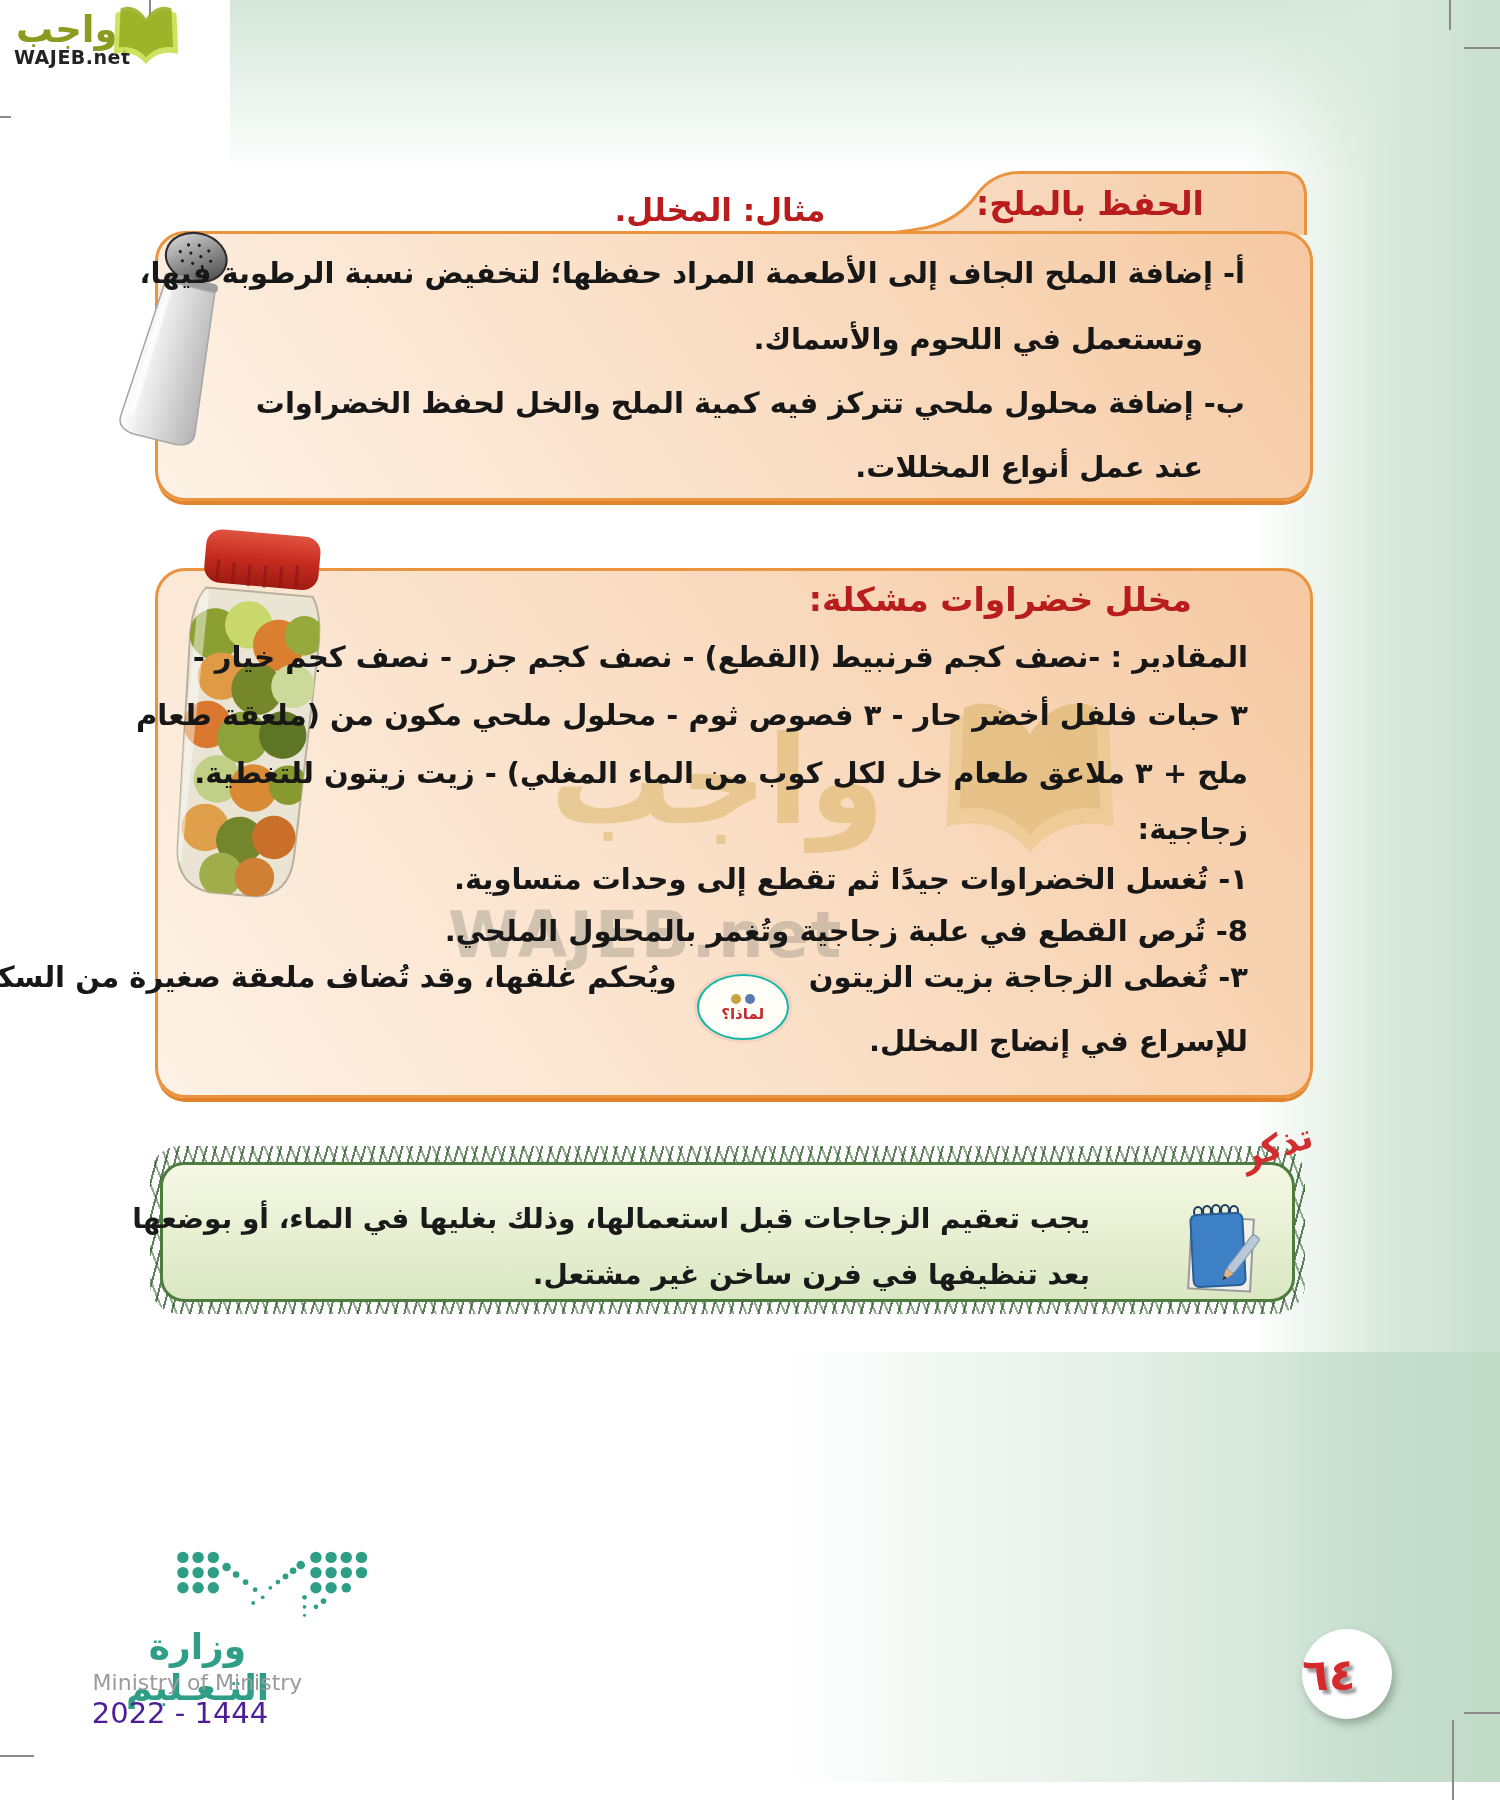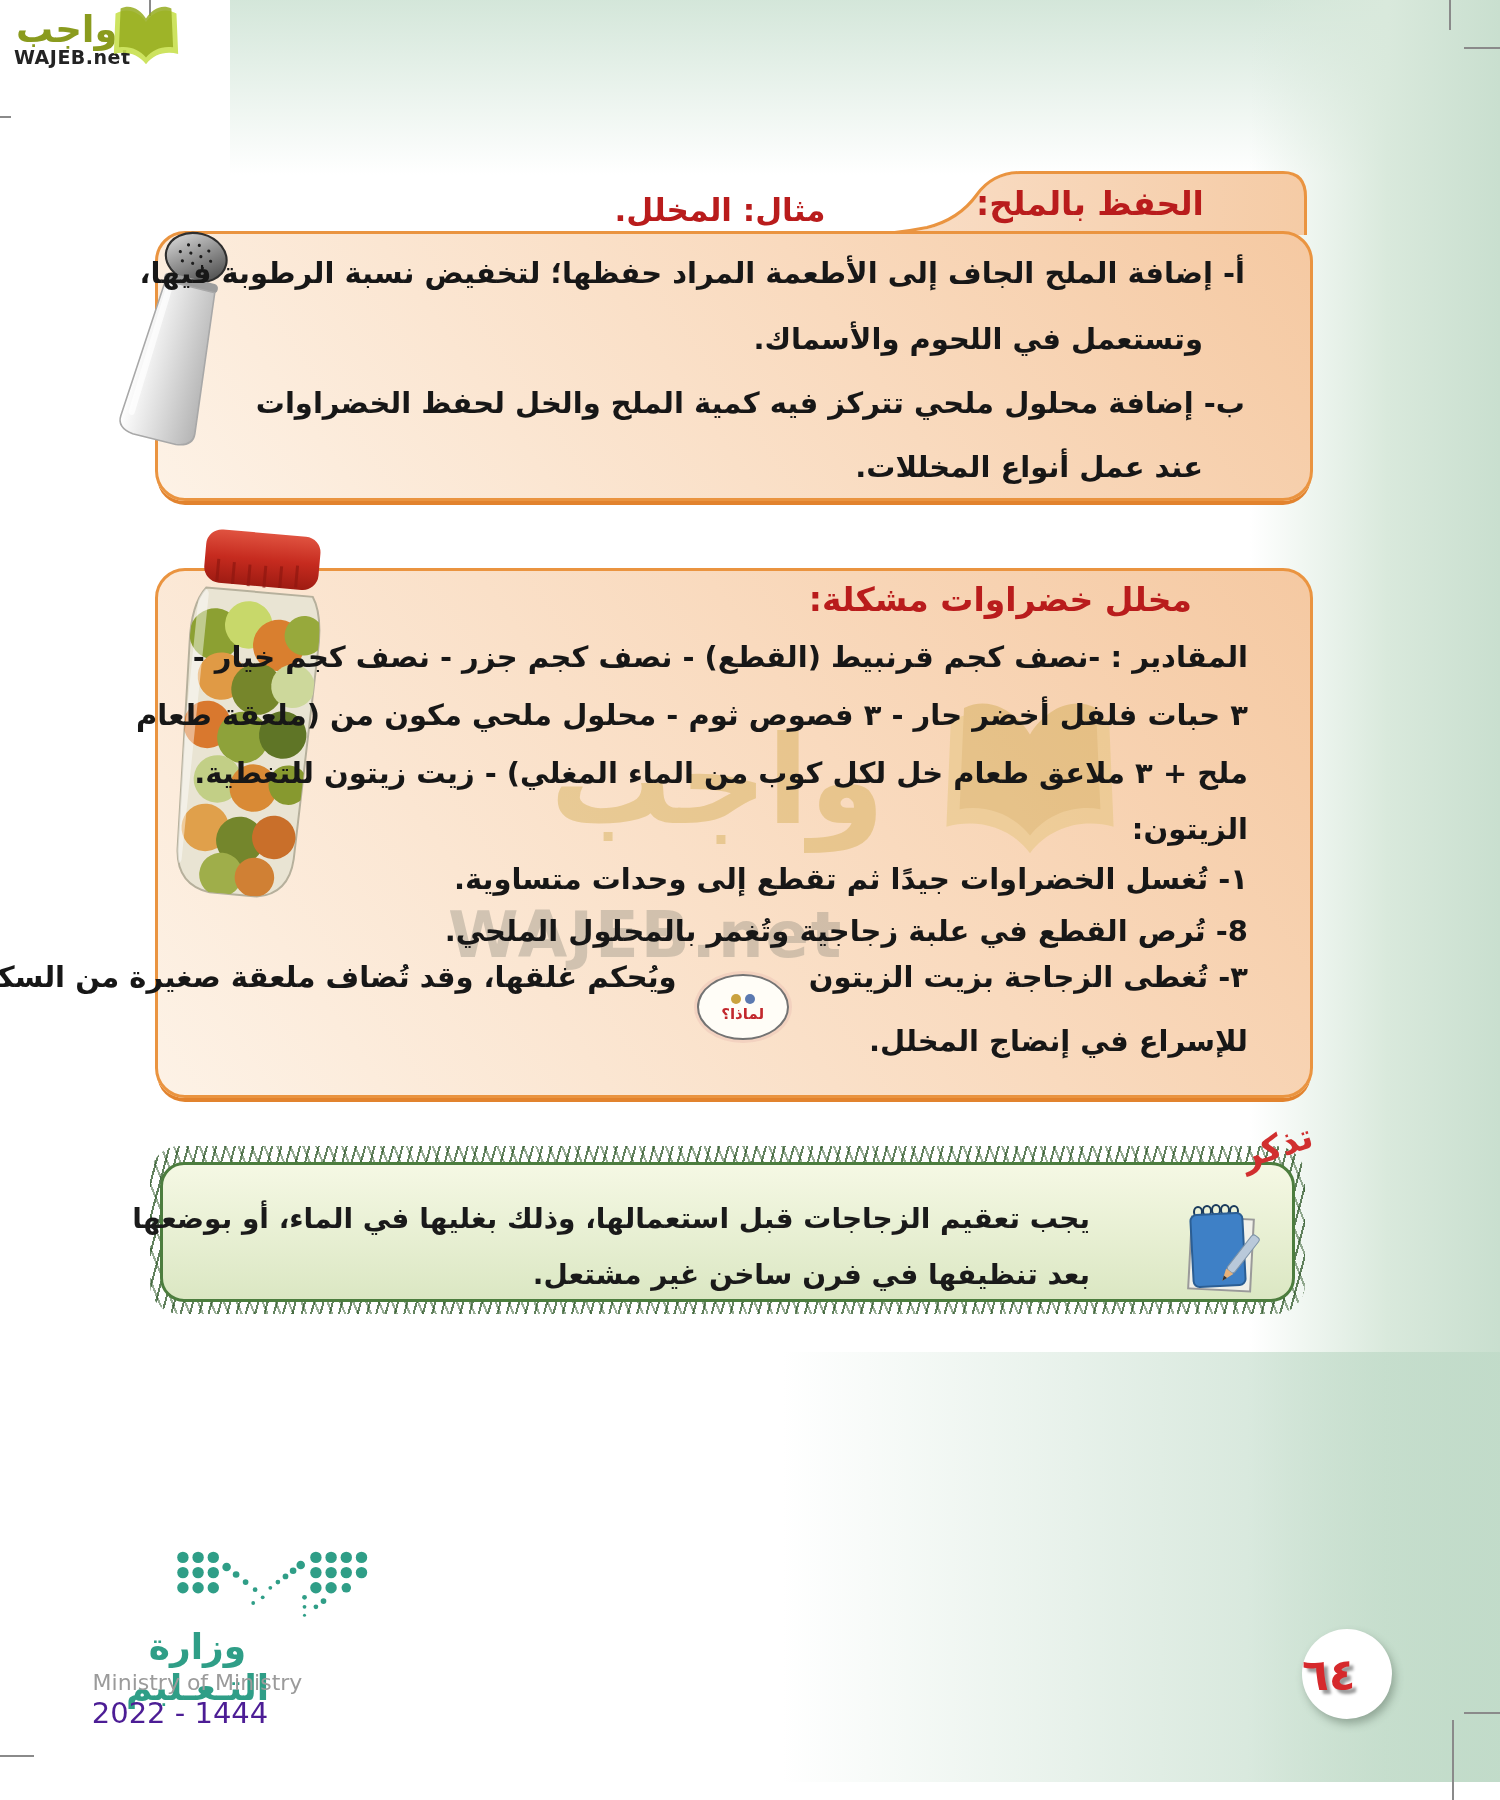--- a/index.html
+++ b/index.html
@@ -32,21 +32,21 @@
           box-shadow:0 6px 0 -2px #e2832e; z-index:1; }
   .box1 { left:155px; top:231px; width:1152px; height:264px; }
   .box2 { left:155px; top:568px; width:1152px; height:524px; }
   .tab1 { left:887px; top:169px; width:420px; height:66px; z-index:1; }
 
   .red-h { font-weight:bold; color:#b91c1c; font-size:33px; white-space:nowrap; z-index:3; direction:rtl; }
   .t-line { font-weight:bold; color:#171717; font-size:29px; white-space:nowrap; direction:rtl; z-index:3; }
 
   
   .why-badge { display:inline-flex; flex-direction:column; align-items:center; justify-content:center;
-               width:88px; height:62px; background:#fffdf7; border:2px solid #737373;
+               width:88px; height:62px; background:#fffdf7; border:2px solid #14b8a6;
                border-radius:50%; box-shadow:0 0 0 3px rgba(238,200,185,.6);
                vertical-align:-20px; margin:0 10px; }
   .why-badge .lbl { color:#c2282d; font-size:15px; font-weight:bold; line-height:15px; }
 
   
   .watermark { left:440px; top:660px; width:700px; height:330px; opacity:.38; z-index:2; pointer-events:none; }
   .wm-ar  { position:absolute; left:110px; top:50px; font-size:122px; font-weight:bold; color:#cda43e; }
   .wm-lat { position:absolute; left:8px; top:238px; font-size:64px; font-weight:bold; color:#8f8c7f; letter-spacing:2px; }
   .wm-book{ position:absolute; left:480px; top:10px; }
 
@@ -204,21 +204,21 @@
       <circle cx="72" cy="352" r="22" fill="#9fae4a"></circle>
         <circle cx="106" cy="352" r="20" fill="#d08034"></circle>
       <path d="M30 70 L26 340" stroke="#ffffff" stroke-width="10" opacity=".45" stroke-linecap="round"></path>
     </g>
   </svg>
 </div>
 
 <div class="abs t-line" style="right:252px;top:640px">المقادير : -نصف كجم قرنبيط (القطع) - نصف كجم جزر - نصف كجم خيار -</div>
 <div class="abs t-line" style="right:252px;top:698px">٣ حبات فلفل أخضر حار - ٣ فصوص ثوم - محلول ملحي مكون من (ملعقة طعام</div>
 <div class="abs t-line" style="right:252px;top:756px">ملح + ٣ ملاعق طعام خل لكل كوب من الماء المغلي) - زيت زيتون للتغطية.</div>
-<div class="abs t-line" style="right:252px;top:812px">الزيتون:</div>
+<div class="abs t-line" style="right:252px;top:812px">زجاجية:</div>
 <div class="abs t-line" style="right:252px;top:862px">١- تُغسل الخضراوات جيدًا ثم تقطع إلى وحدات متساوية.</div>
 <div class="abs t-line" style="right:252px;top:914px">8- تُرص القطع في علبة زجاجية وتُغمر بالمحلول الملحي.</div>
 <div class="abs t-line" style="right:252px;top:960px">
   <span>٣- تُغطى الزجاجة بزيت الزيتون</span>
   <span class="why-badge">
     <svg width="34" height="16" viewBox="0 0 34 16">
       <circle cx="10" cy="8" r="5" fill="#caa23f"></circle>
         <circle cx="24" cy="8" r="5" fill="#5b79b0"></circle>
     </svg>
     <span class="lbl">لماذا؟</span>

